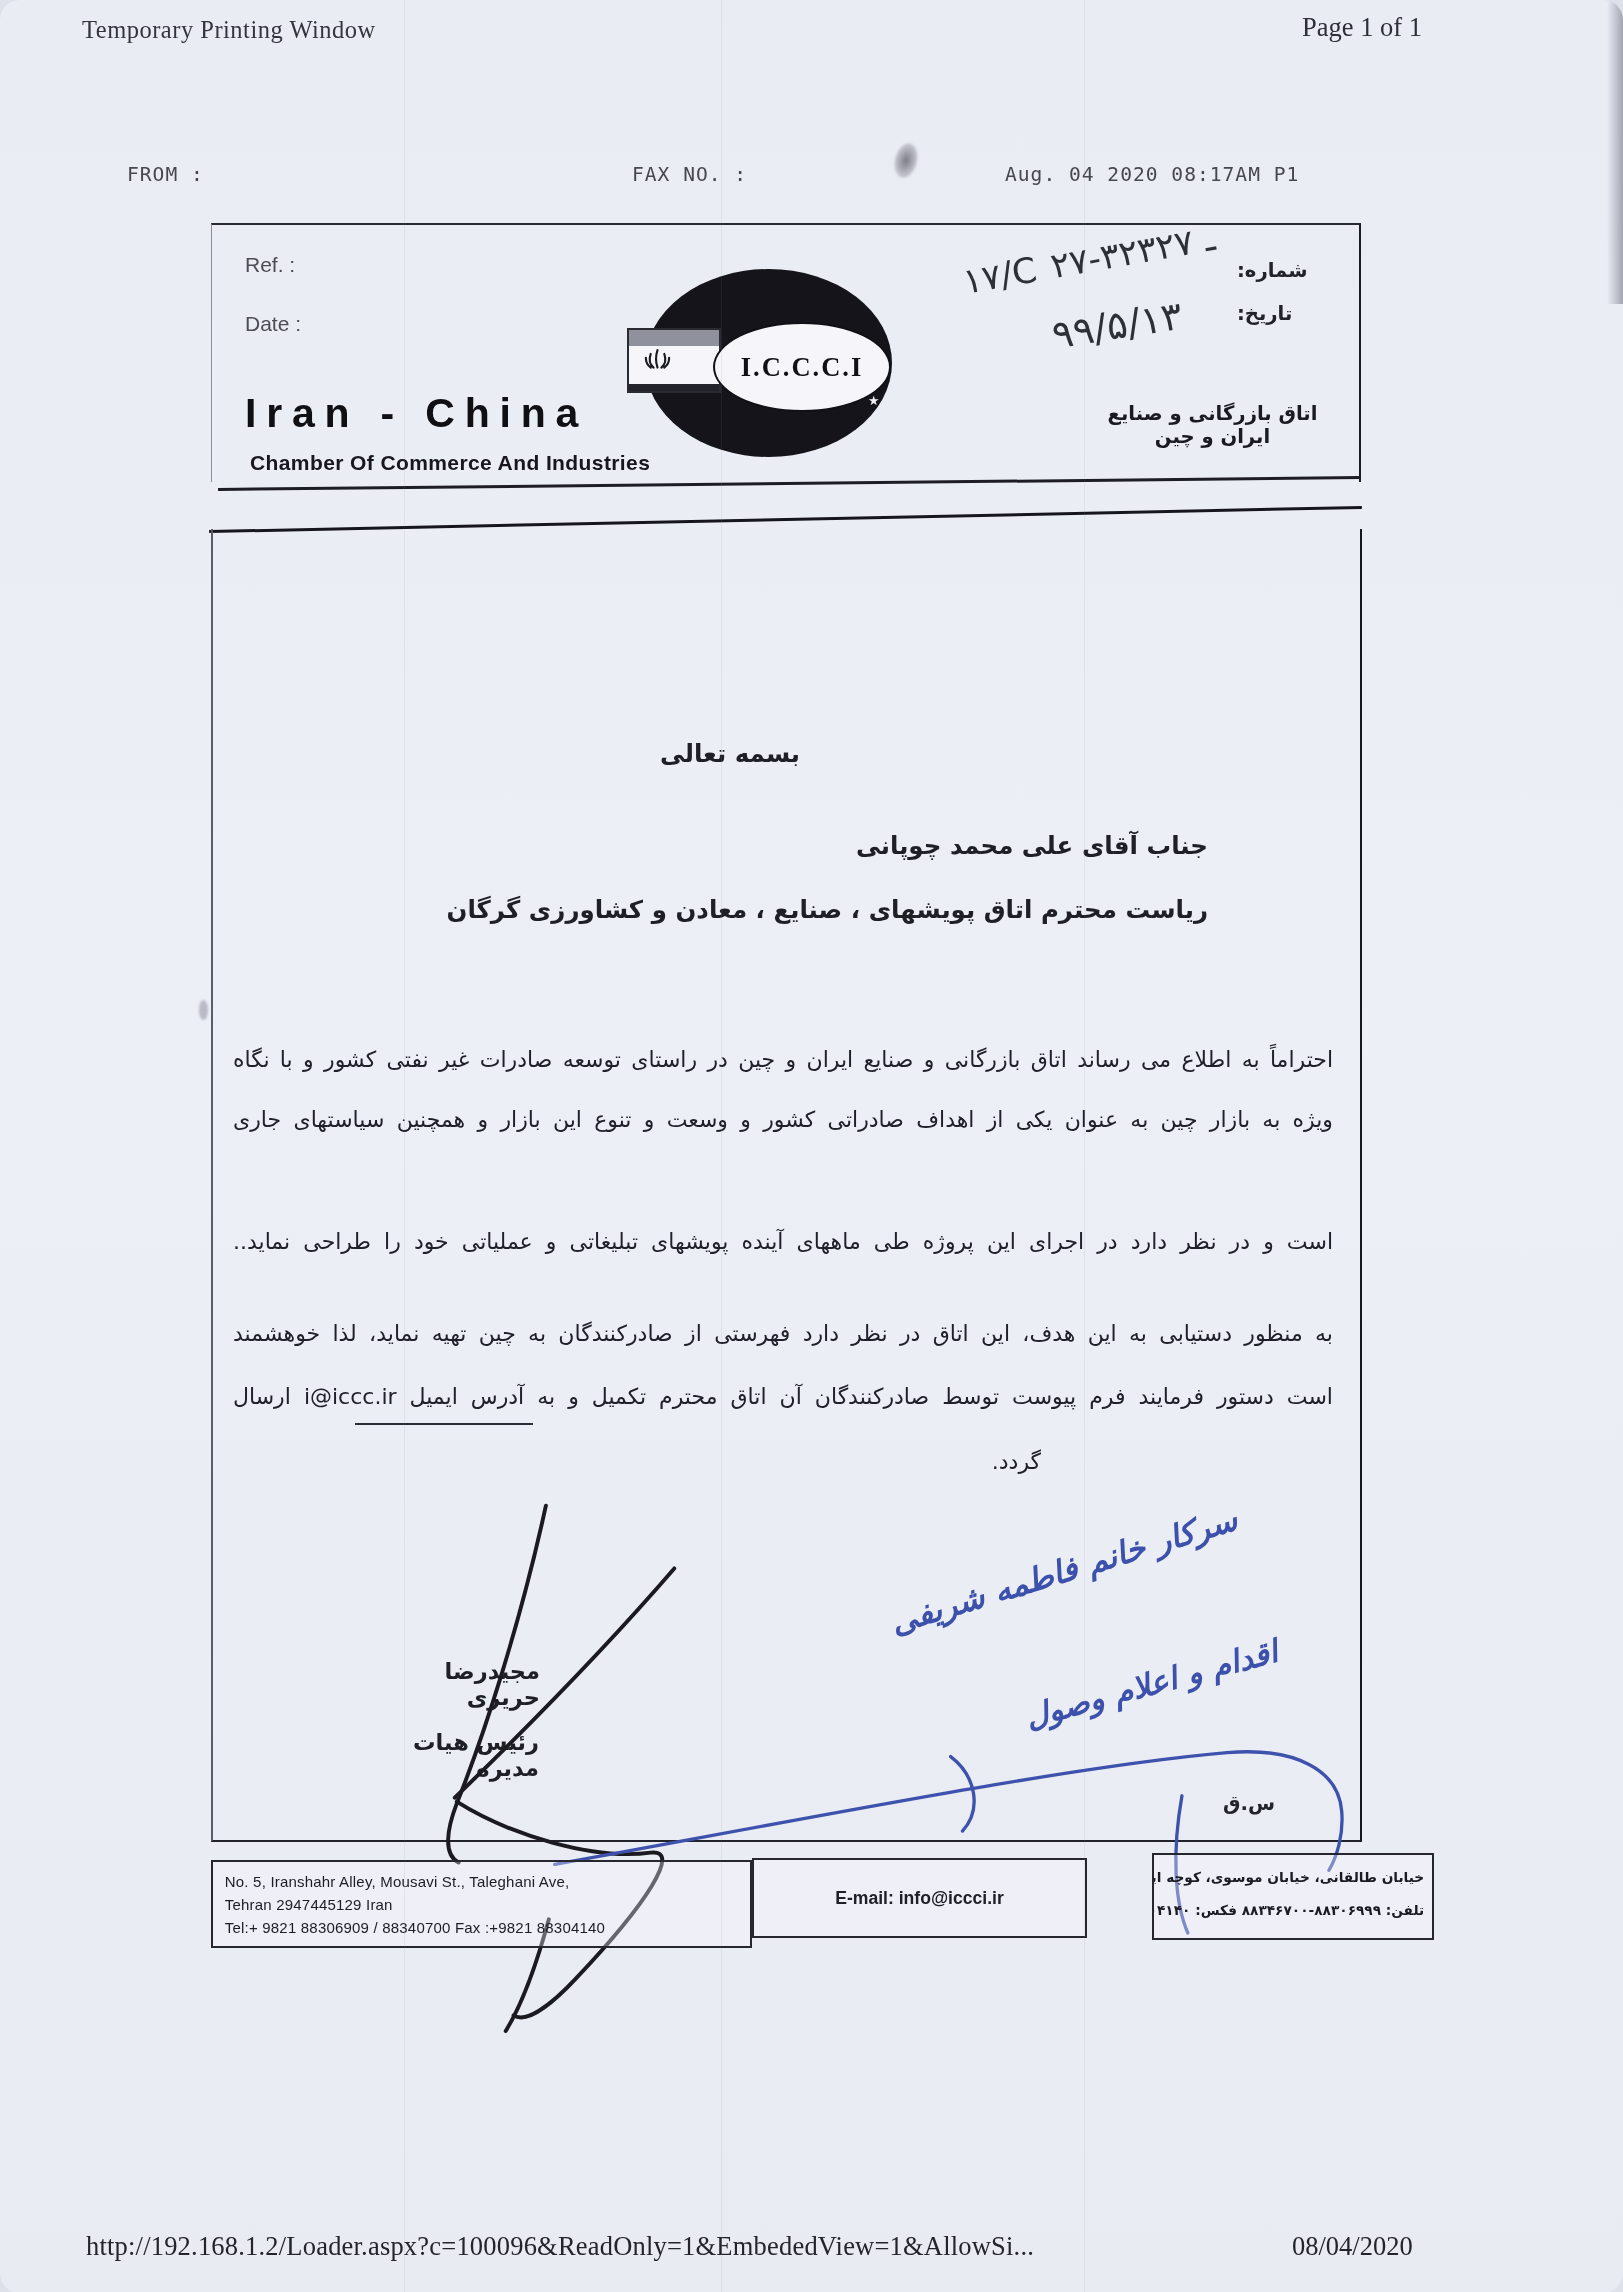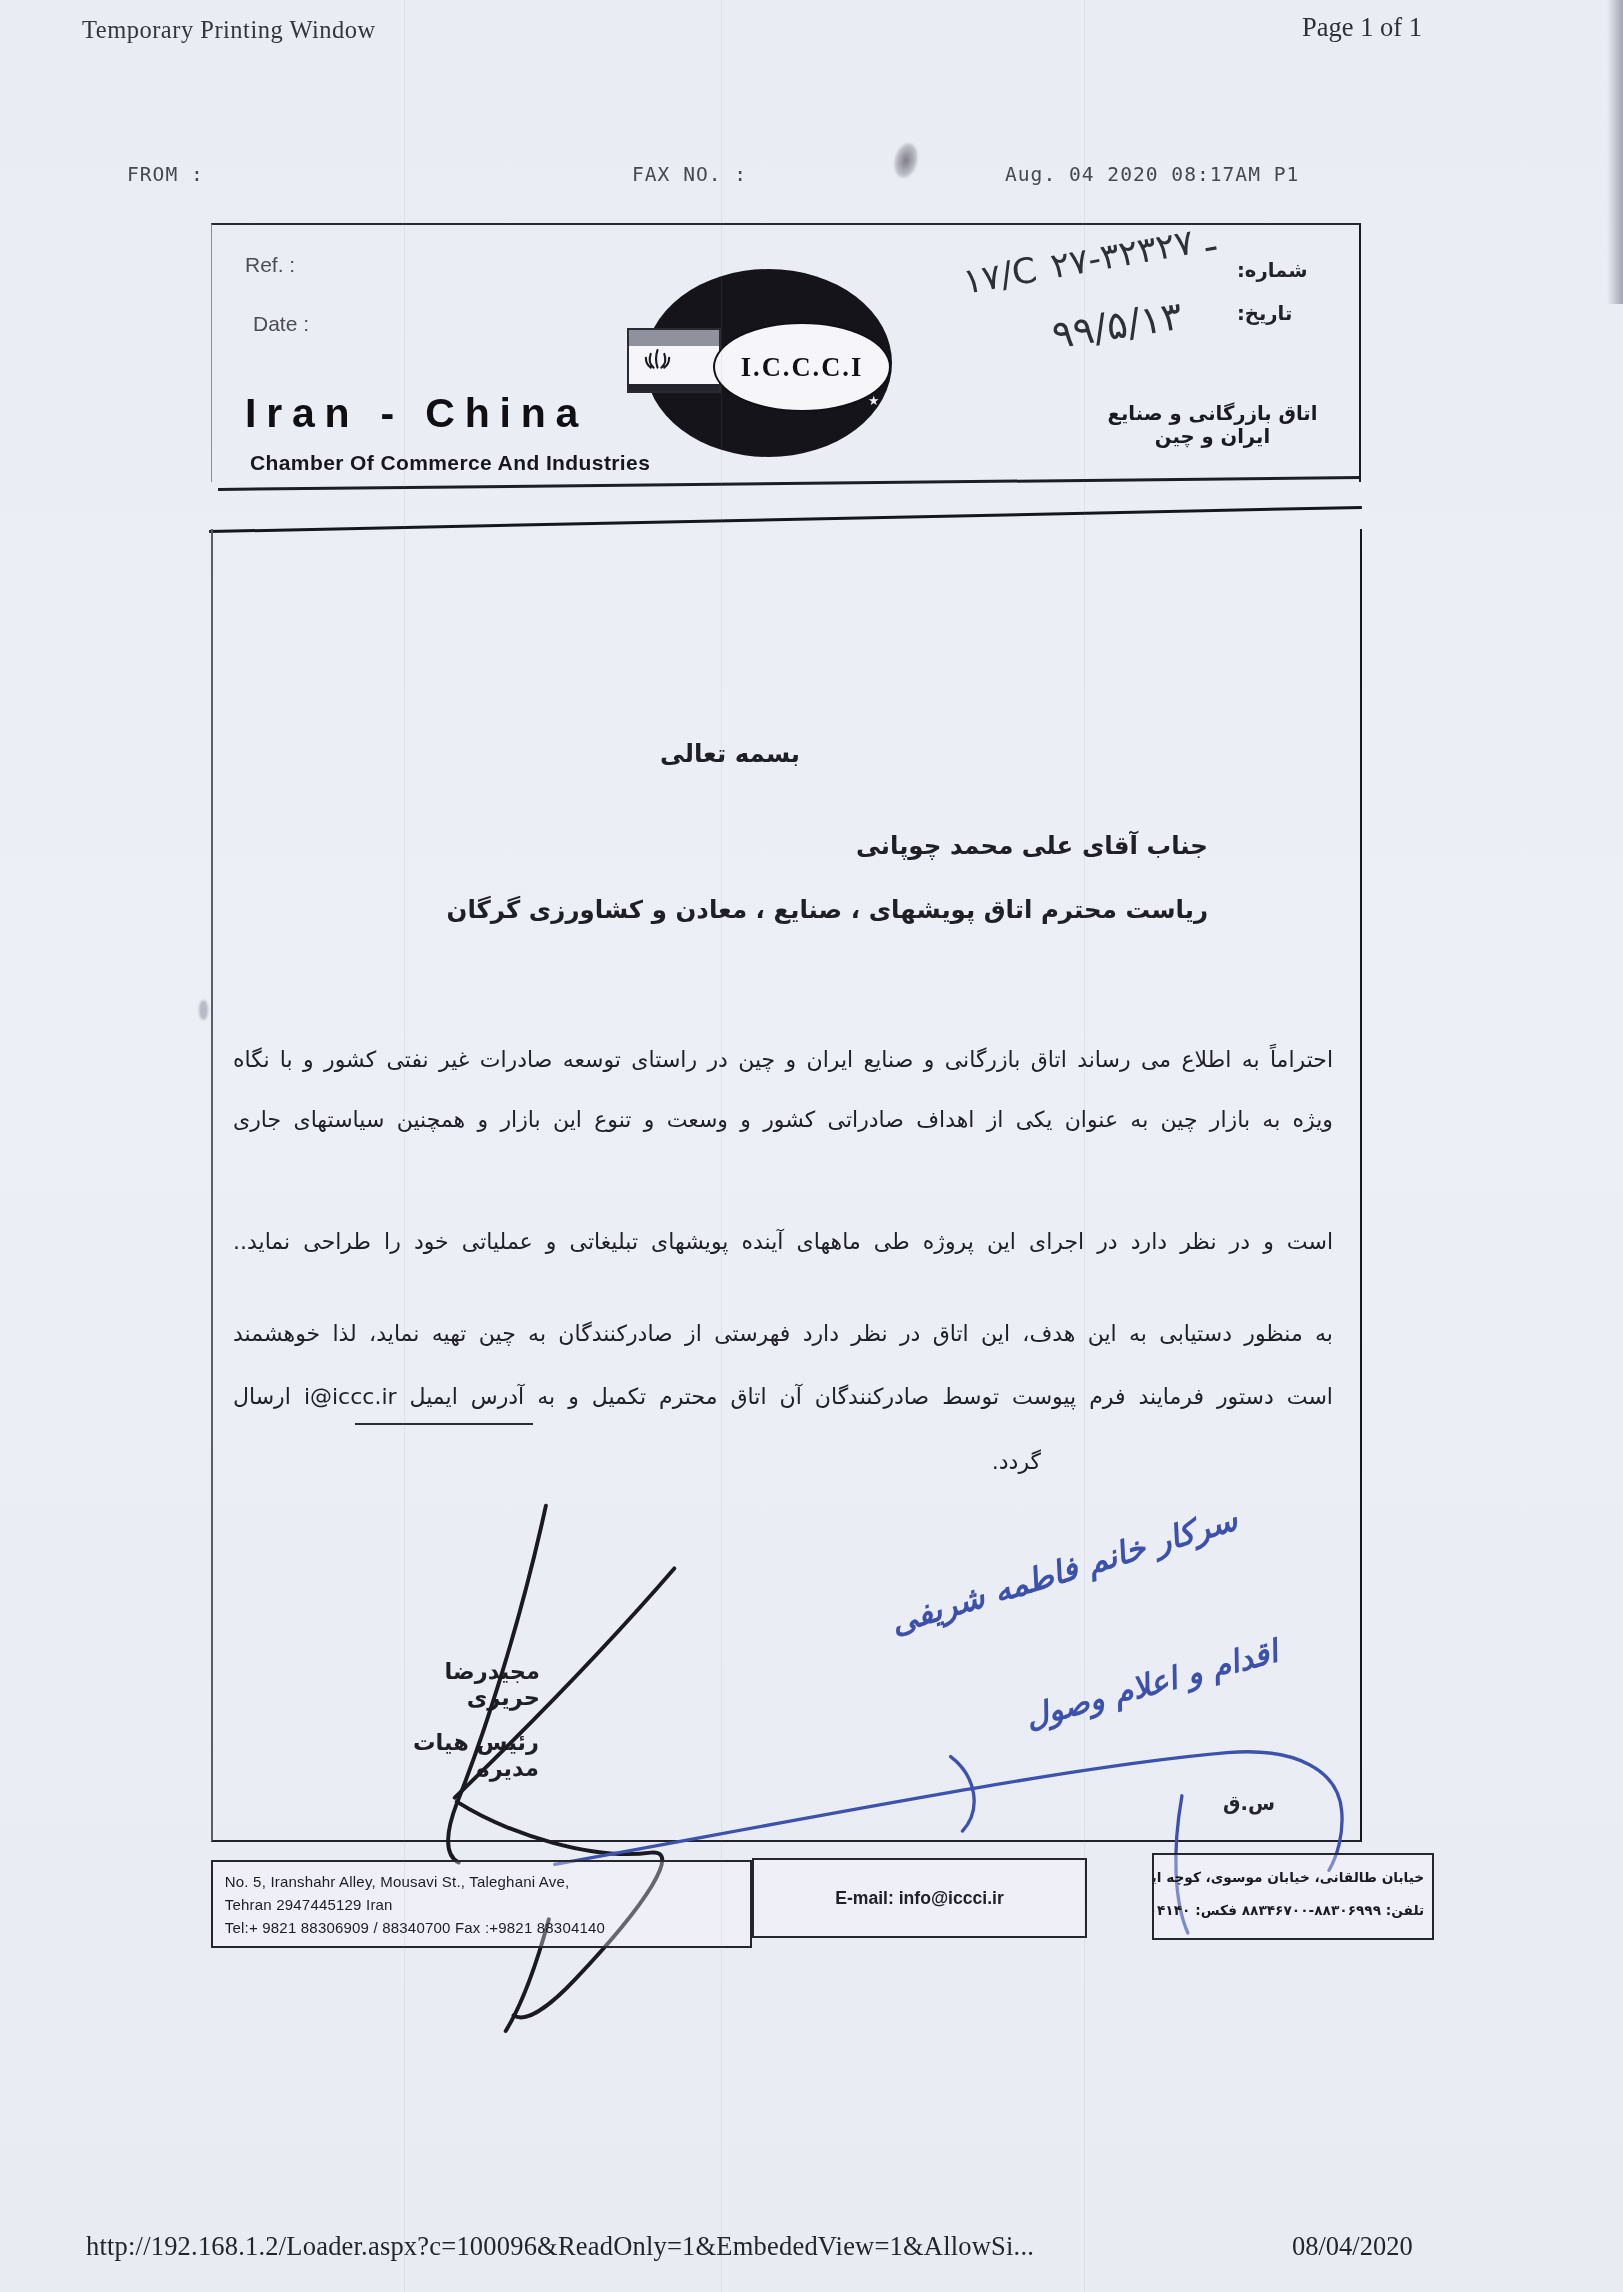--- a/index.html
+++ b/index.html
@@ -1,19 +1,19 @@
 <!DOCTYPE html>
 <html><head>
 <meta charset="utf-8">
 <style>
   html,body{margin:0;padding:0;}
   body{background:#dfe1ea;font-family:"Liberation Sans",sans-serif;}
   #page{position:relative;width:1623px;height:2293px;overflow:hidden;
         background:linear-gradient(180deg,#eaecf4 0%,#edeff6 45%,#e9ebf3 100%);
-        color:#1f1f26;}
+        color:#1f1f26;border-radius:20px;}
   .abs{position:absolute;}
   .serif{font-family:"Liberation Serif",serif;}
   .mono{font-family:"DejaVu Sans Mono","Liberation Mono",monospace;}
   .fa{font-family:"DejaVu Sans",sans-serif;}
   .rtl{direction:rtl;}
   .ltr{direction:ltr;}
   .bold{font-weight:bold;}
   .just{text-align:justify;text-align-last:justify;}
   .tright{text-align:right;}
 
@@ -104,21 +104,21 @@
 
   <div class="abs mono faxhdr" style="left:127px;">FROM :</div>
   <div class="abs mono faxhdr" style="left:632px;">FAX NO. :</div>
   <div class="abs mono faxhdr" style="left:1005px;">Aug. 04 2020 08:17AM  P1</div>
 
   <div class="abs" id="lh-box"></div>
   <div class="abs" id="lh-bottom-line"></div>
   <div class="abs" id="lb-top-line"></div>
 
   <div class="abs lh-label" style="left:245px;top:253px;">Ref. :</div>
-  <div class="abs lh-label" style="left:245px;top:312px;margin-left:8px;">Date :</div>
+  <div class="abs lh-label" style="left:245px;top:312px;">Date :</div>
 
   <div class="abs" id="logo">
     <div id="logo-ring"></div>
     <div id="logo-stars">★<br>★<br>★<br>★</div>
     <div id="logo-flag">
       <div id="flag-top"></div>
       <svg width="33" height="25.5" viewBox="0 0 34 26" style="position:absolute;left:11.8px;top:17.6px;">
         <path d="M17 2 C15 8 15 14 17 20 M10 6 C8 12 9 17 13 20 M24 6 C26 12 25 17 21 20 M5 10 C5 15 7 18 10 20 M29 10 C29 15 27 18 24 20" stroke="#1a1a22" stroke-width="2.2" fill="none" stroke-linecap="round"></path>
       </svg>
       <div id="flag-bottom"></div>

